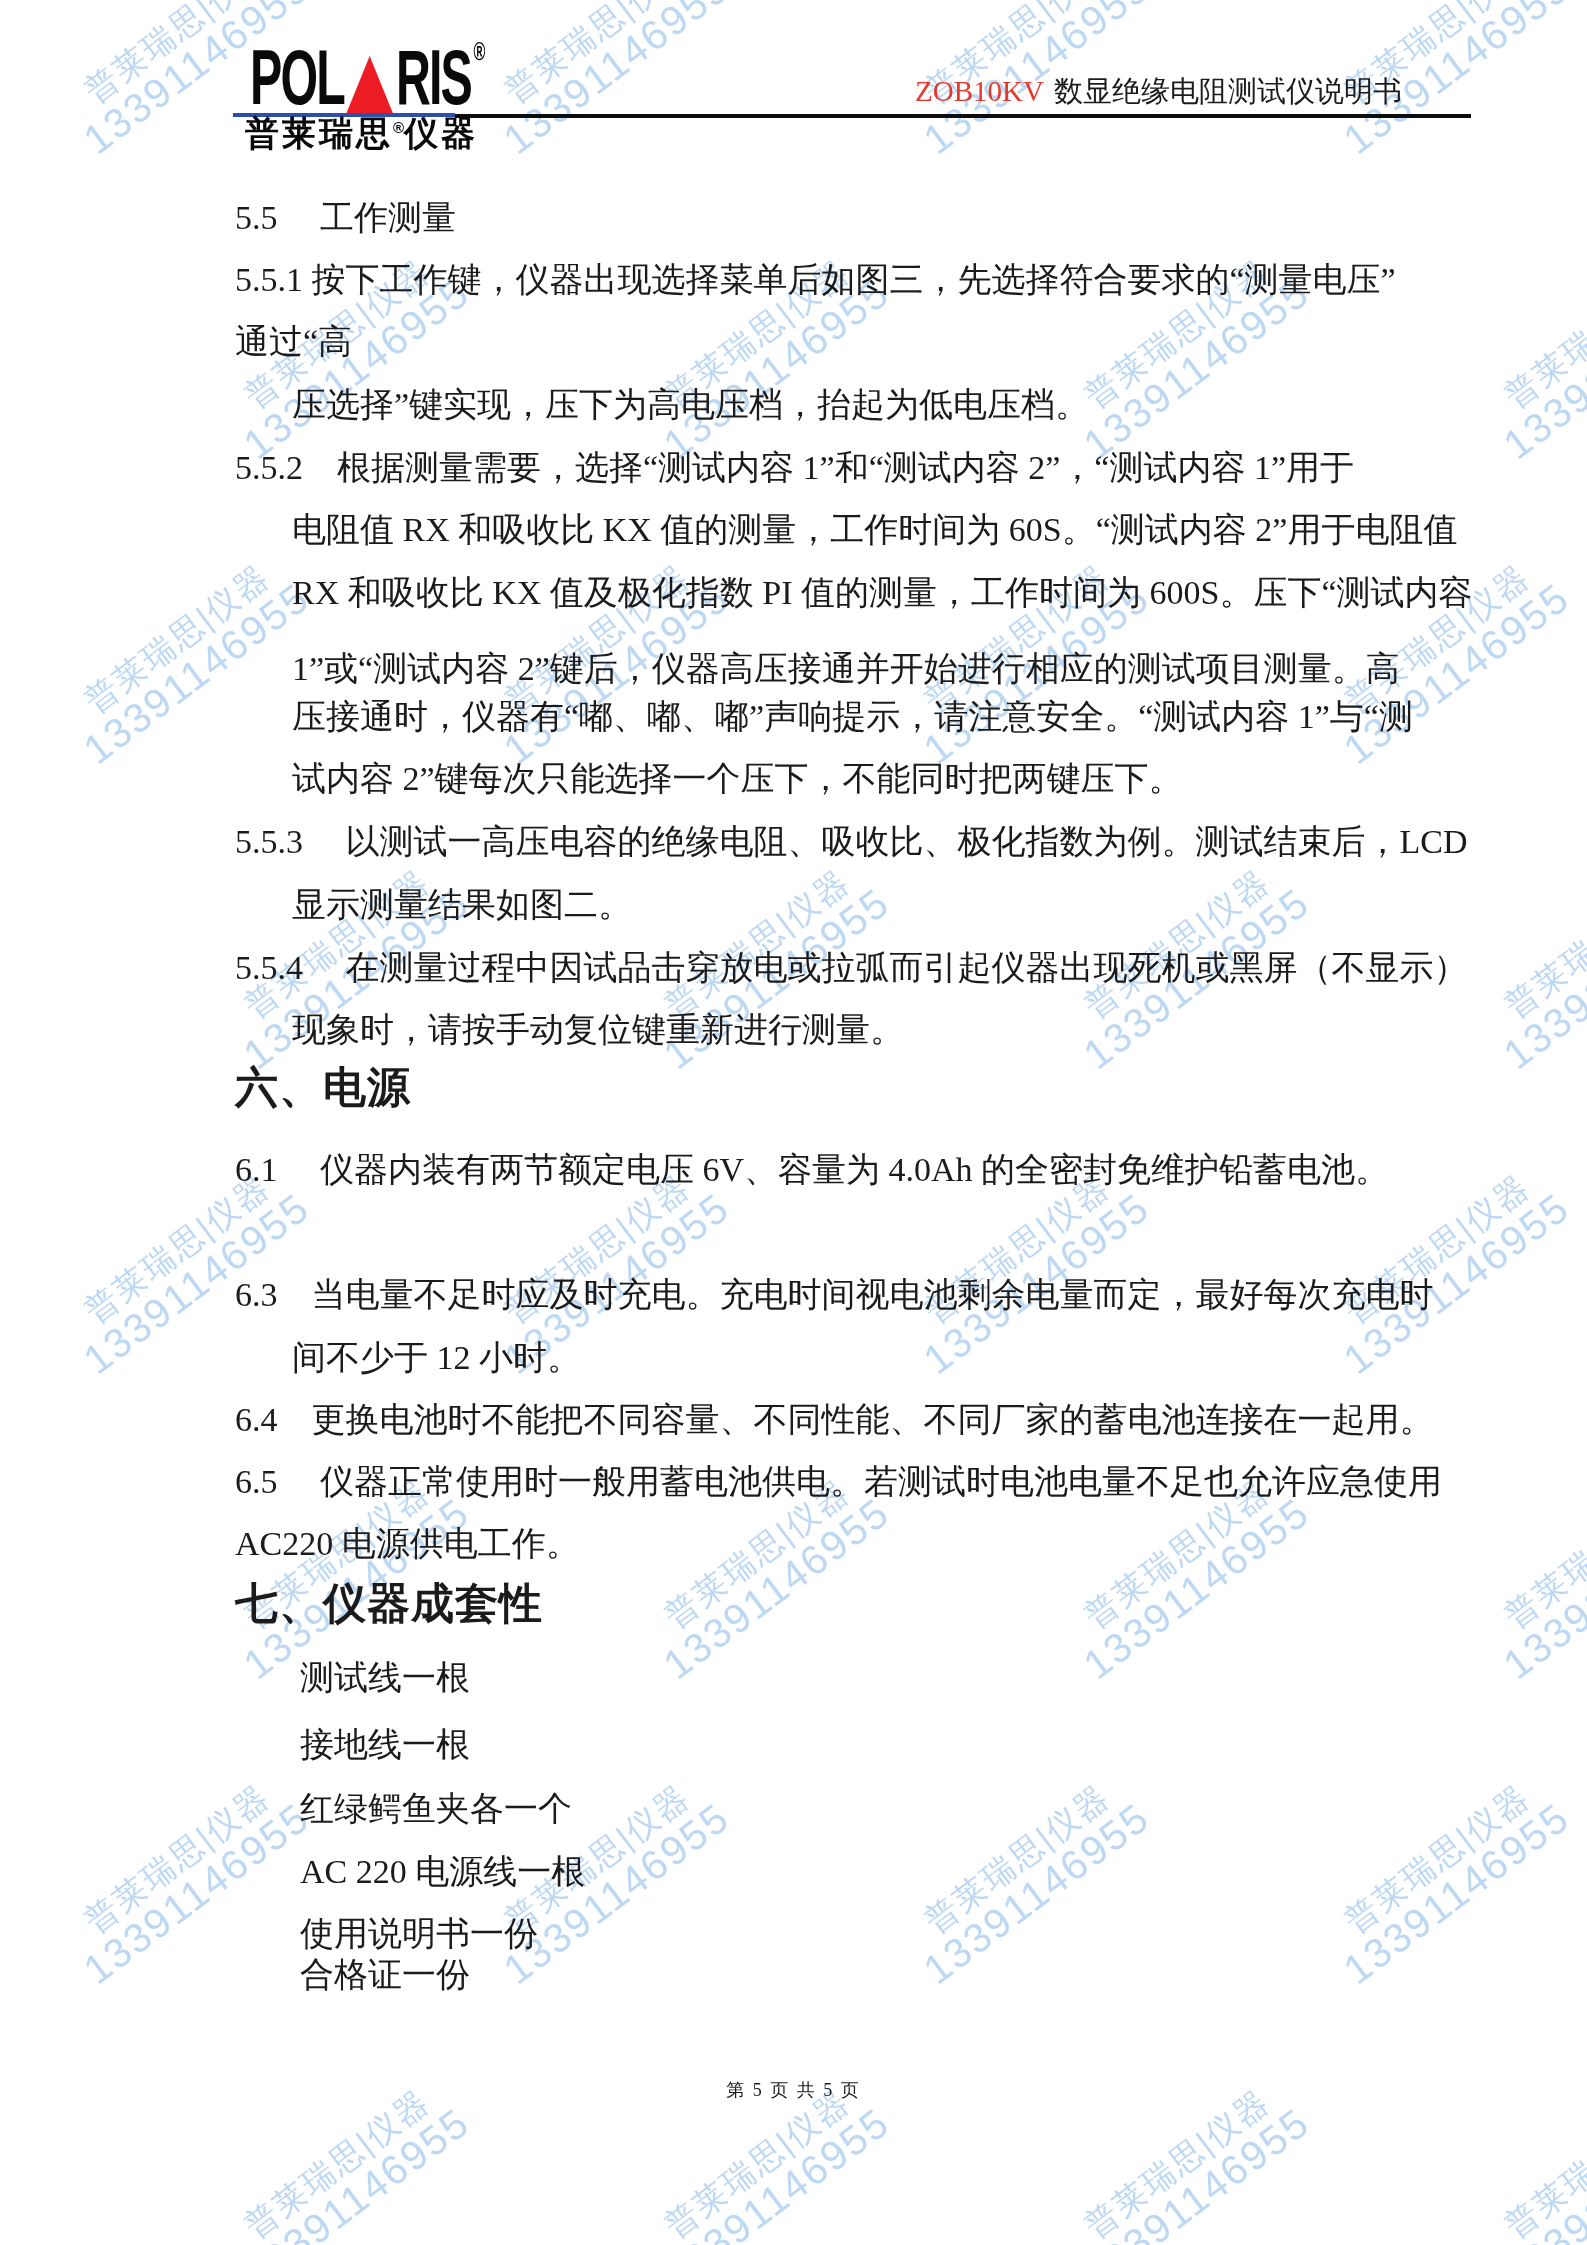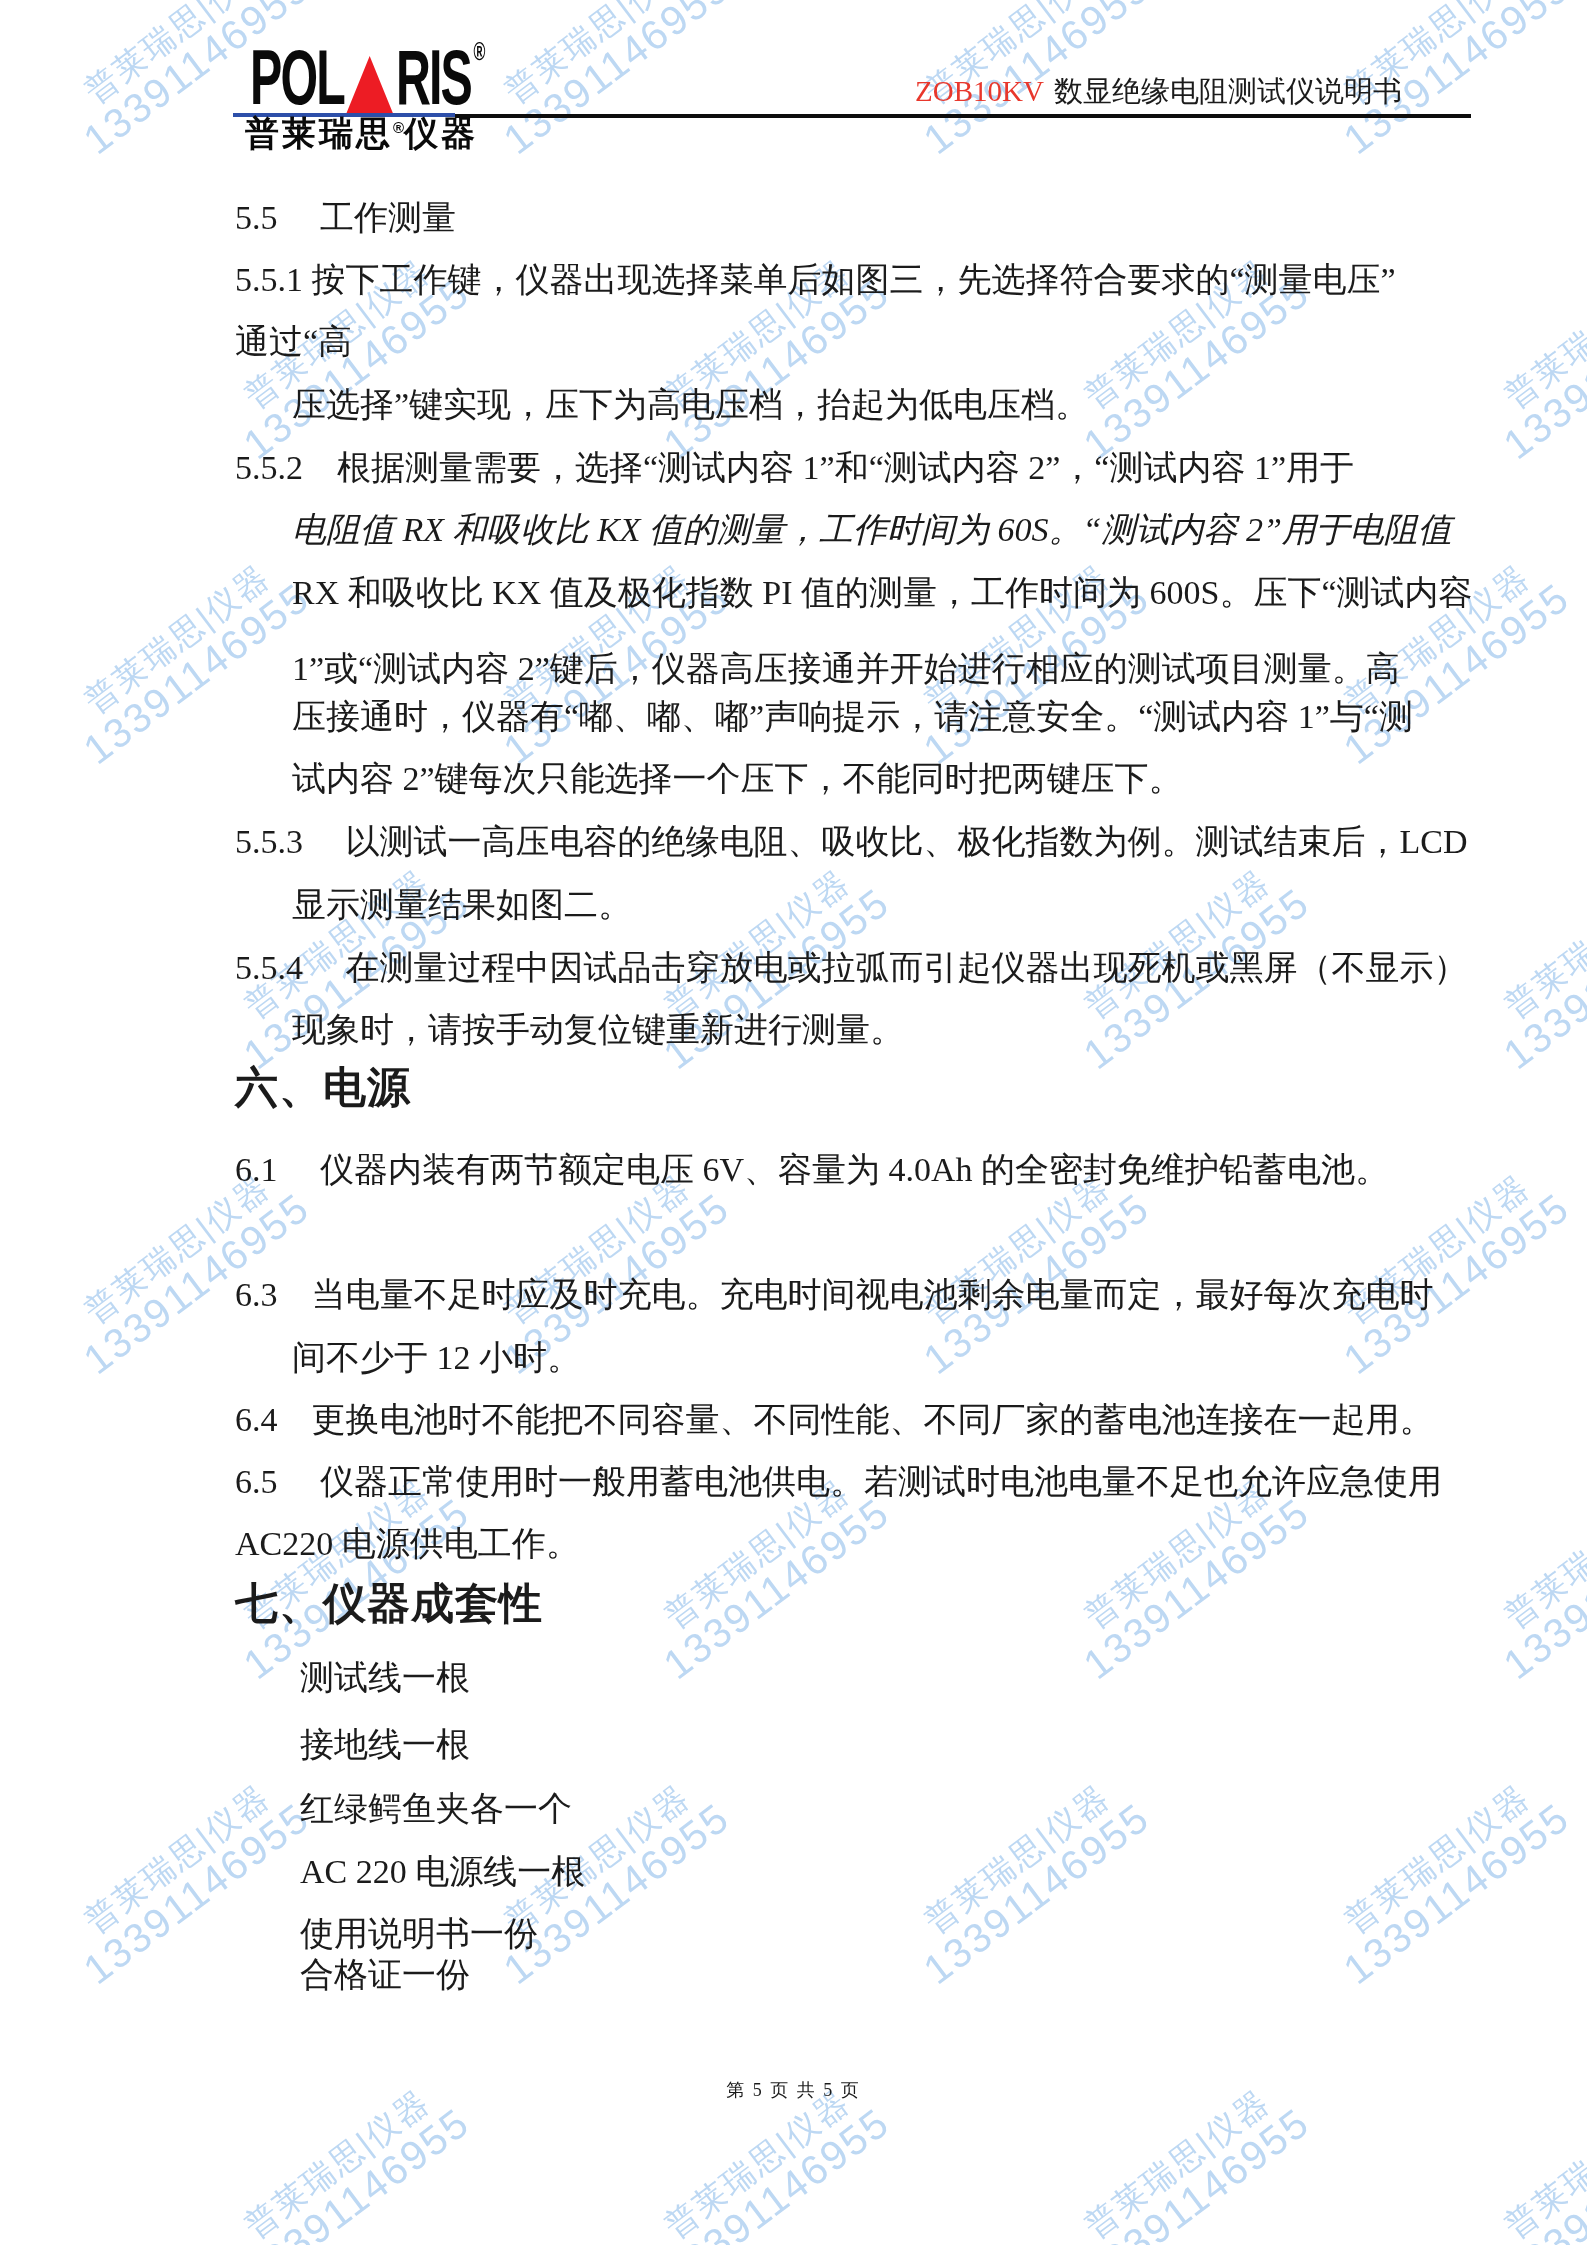--- a/index.html
+++ b/index.html
@@ -221,21 +221,21 @@
       <span class="model" style="color: rgb(232, 55, 44);">ZOB10KV</span><span>数显绝缘电阻测试仪说明书</span>
     </div>
   </div>
 
   <main id="doc-body">
       <div class="doc-line" style="left: 235px; top: 198px;">5.5　 工作测量</div>
       <div class="doc-line" style="left: 235px; top: 260px;">5.5.1 按下工作键，仪器出现选择菜单后如图三，先选择符合要求的“测量电压”</div>
       <div class="doc-line" style="left: 235px; top: 322px;">通过“高</div>
       <div class="doc-line" style="left: 292px; top: 385px; text-align: right;">压选择”键实现，压下为高电压档，抬起为低电压档。</div>
       <div class="doc-line" style="left: 235px; top: 448px;">5.5.2　根据测量需要，选择“测试内容 1”和“测试内容 2”，“测试内容 1”用于</div>
-      <div class="doc-line" style="left: 292px; top: 510px; font-style: italic;">电阻值 RX 和吸收比 KX 值的测量，工作时间为 60S。“测试内容 2”用于电阻值</div>
+      <div class="doc-line" style="left: 292px; top: 510px;">电阻值 RX 和吸收比 KX 值的测量，工作时间为 60S。“测试内容 2”用于电阻值</div>
       <div class="doc-line" style="left: 292px; top: 573px;">RX 和吸收比 KX 值及极化指数 PI 值的测量，工作时间为 600S。压下“测试内容</div>
       <div class="doc-line" style="left: 292px; top: 635px; margin-top: 14px;">1”或“测试内容 2”键后，仪器高压接通并开始进行相应的测试项目测量。高</div>
       <div class="doc-line" style="left: 292px; top: 697px; text-align: center;">压接通时，仪器有“嘟、嘟、嘟”声响提示，请注意安全。“测试内容 1”与“测</div>
       <div class="doc-line" style="left: 292px; top: 759px;">试内容 2”键每次只能选择一个压下，不能同时把两键压下。</div>
       <div class="doc-line" style="left: 235px; top: 822px;">5.5.3　 以测试一高压电容的绝缘电阻、吸收比、极化指数为例。测试结束后，LCD</div>
       <div class="doc-line" style="left: 292px; top: 885px;">显示测量结果如图二。</div>
       <div class="doc-line" style="left: 235px; top: 948px;">5.5.4　 在测量过程中因试品击穿放电或拉弧而引起仪器出现死机或黑屏（不显示）</div>
       <div class="doc-line" style="left: 292px; top: 1010px;">现象时，请按手动复位键重新进行测量。</div>
       <div class="doc-line doc-heading" style="left: 235px; top: 1062px;">六、电源</div>
       <div class="doc-line" style="left: 235px; top: 1150px;">6.1　 仪器内装有两节额定电压 6V、容量为 4.0Ah 的全密封免维护铅蓄电池。</div>

